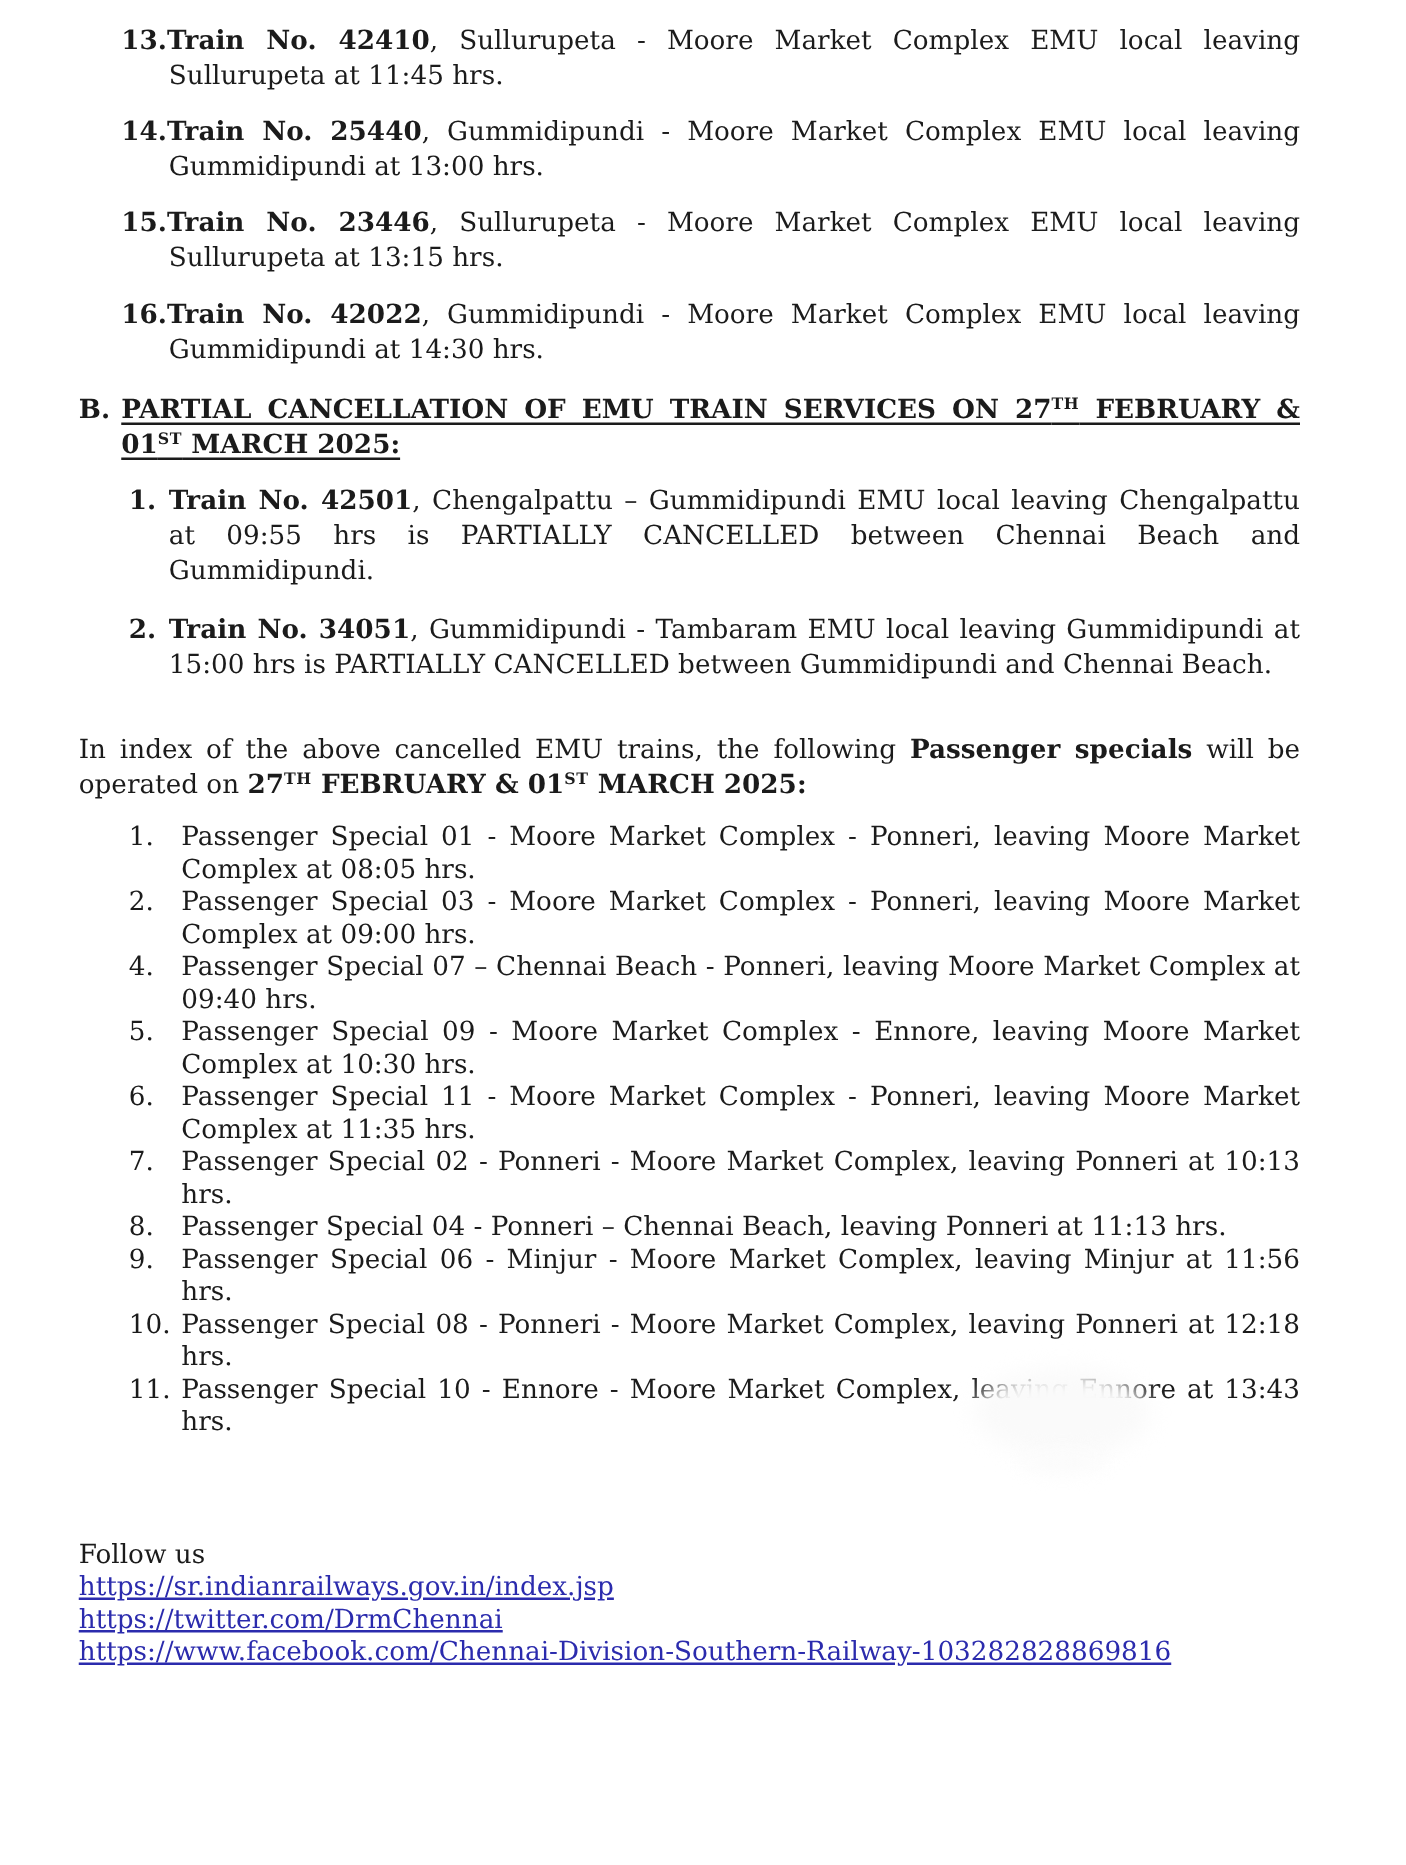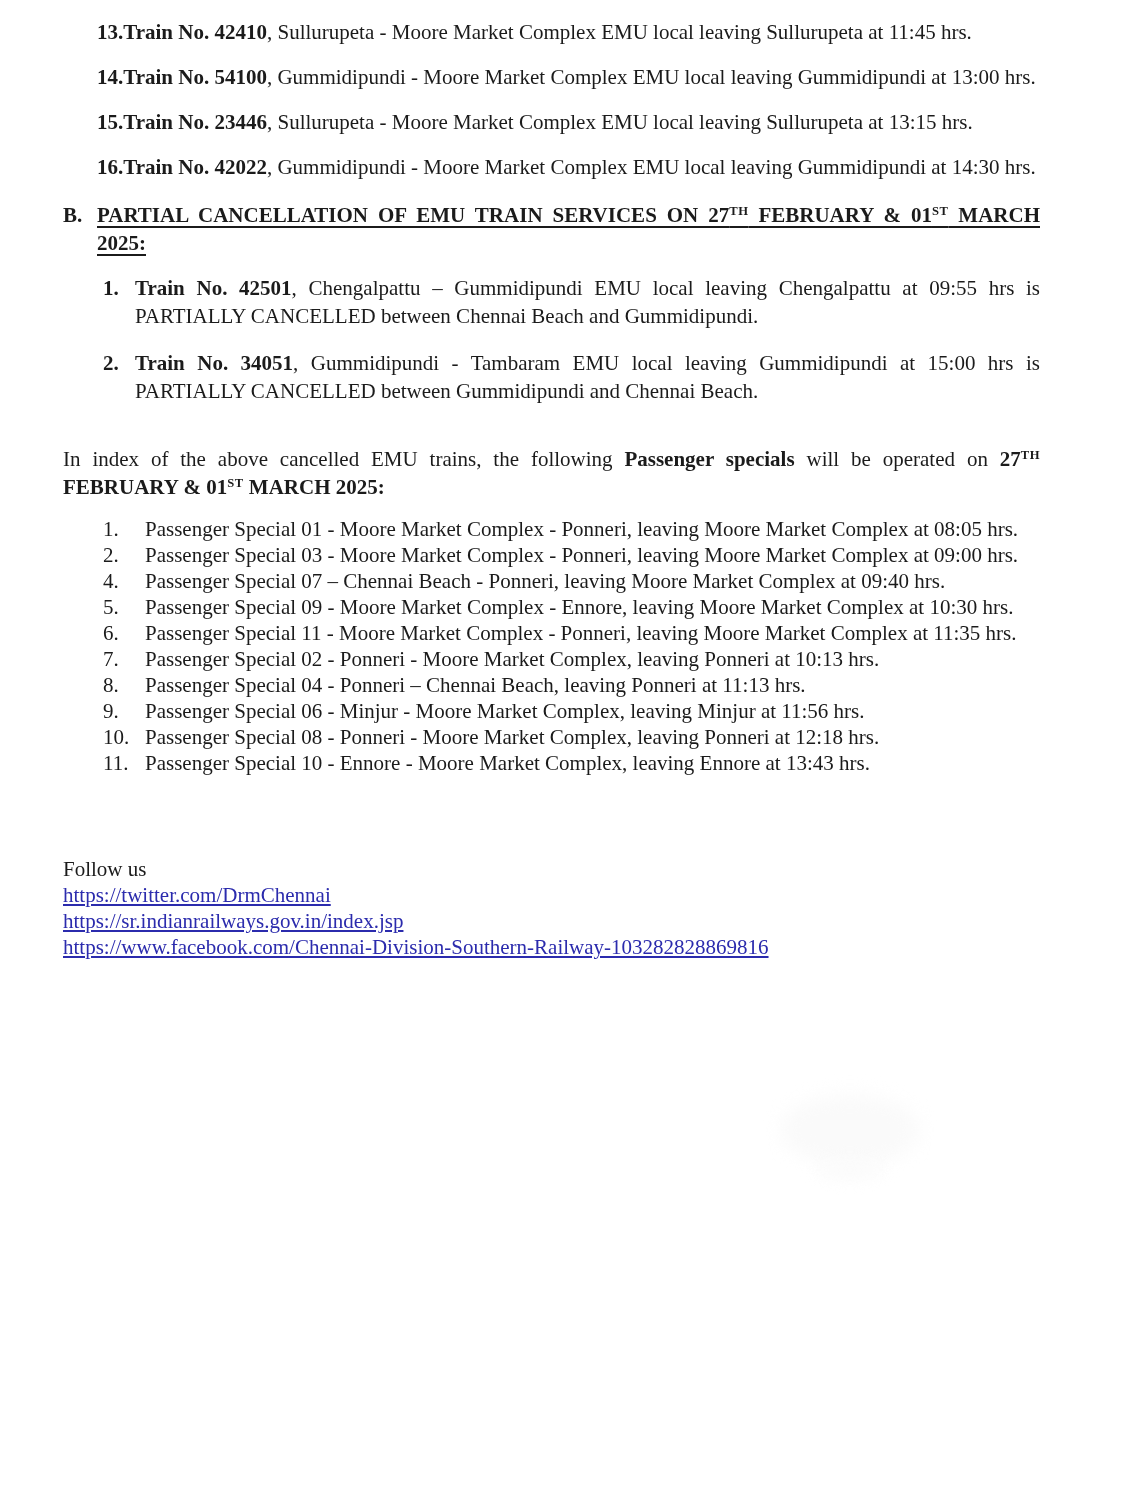--- a/index.html
+++ b/index.html
@@ -16,21 +16,20 @@
     color: #1b1b1b;
   }
   .page {
     box-sizing: border-box;
     width: 1125px;
     height: 1492px;
     padding: 18px 85px 0 63px;
     font-size: 21px;
     line-height: 28px;
     position: relative;
-    font-family: Liberation Serif, serif;
   }
   ol, p, div { margin: 0; padding: 0; }
   ol { list-style: none; }
   b { font-weight: bold; }
 
   
   .list-a { margin: 0; }
   .item-a {
     margin-left: 34px;
     padding-left: 38px;
@@ -136,21 +135,21 @@
     filter: blur(7px);
   }
 </style>
 </head>
 <body>
 
 <div class="page">
 
   <ol class="list-a">
     <li class="item-a"><span class="num-a">13.</span><b>Train No. 42410</b><span>, Sullurupeta - Moore Market Complex EMU local leaving Sullurupeta at 11:45 hrs.</span></li>
-    <li class="item-a"><span class="num-a">14.</span><b>Train No. 54100</b><span>, Gummidipundi - Moore Market Complex EMU local leaving Gummidipundi at 13:00 hrs.</span></li>
+    <li class="item-a"><span class="num-a">14.</span><b>Train No. 25440</b><span>, Gummidipundi - Moore Market Complex EMU local leaving Gummidipundi at 13:00 hrs.</span></li>
     <li class="item-a"><span class="num-a">15.</span><b>Train No. 23446</b><span>, Sullurupeta - Moore Market Complex EMU local leaving Sullurupeta at 13:15 hrs.</span></li>
     <li class="item-a"><span class="num-a">16.</span><b>Train No. 42022</b><span>, Gummidipundi - Moore Market Complex EMU local leaving Gummidipundi at 14:30 hrs.</span></li>
   </ol>
 
   <div class="b-heading"><span class="b-label">B.</span><span class="b-title"><span>PARTIAL CANCELLATION OF EMU TRAIN SERVICES ON 27</span><sup class="s">TH</sup><span> FEBRUARY &amp; 01</span><sup class="s">ST</sup><span> MARCH 2025:</span></span></div>
 
   <ol class="list-b">
     <li class="item-b"><span class="num-b">1.</span><b>Train No. 42501</b><span>, Chengalpattu – Gummidipundi EMU local leaving Chengalpattu at 09:55 hrs is PARTIALLY CANCELLED between Chennai Beach and Gummidipundi.</span></li>
     <li class="item-b"><span class="num-b">2.</span><b>Train No. 34051</b><span>, Gummidipundi - Tambaram EMU local leaving Gummidipundi at 15:00 hrs is PARTIALLY CANCELLED between Gummidipundi and Chennai Beach.</span></li>
   </ol>
@@ -165,21 +164,21 @@
     <li class="item-p"><span class="num-p">6.</span><span>Passenger Special 11 - Moore Market Complex - Ponneri, leaving Moore Market Complex at 11:35 hrs.</span></li>
     <li class="item-p"><span class="num-p">7.</span><span>Passenger Special 02 - Ponneri - Moore Market Complex, leaving Ponneri at 10:13 hrs.</span></li>
     <li class="item-p"><span class="num-p">8.</span><span>Passenger Special 04 - Ponneri – Chennai Beach, leaving Ponneri at 11:13 hrs.</span></li>
     <li class="item-p"><span class="num-p">9.</span><span>Passenger Special 06 - Minjur - Moore Market Complex, leaving Minjur at 11:56 hrs.</span></li>
     <li class="item-p"><span class="num-p">10.</span><span>Passenger Special 08 - Ponneri - Moore Market Complex, leaving Ponneri at 12:18 hrs.</span></li>
     <li class="item-p"><span class="num-p">11.</span><span>Passenger Special 10 - Ennore - Moore Market Complex, leaving Ennore at 13:43 hrs.</span></li>
   </ol>
 
   <div class="footer">
     <div>Follow us</div>
+    <div><a href="#">https://sr.indianrailways.gov.in/index.jsp</a></div>
     <div><a href="#">https://twitter.com/DrmChennai</a></div>
-    <div><a href="#">https://sr.indianrailways.gov.in/index.jsp</a></div>
     <div><a href="#">https://www.facebook.com/Chennai-Division-Southern-Railway-103282828869816</a></div>
   </div>
 
   <div class="smudge-1"></div>
   <div class="smudge-2"></div>
 
 </div>
 
 </body></html>

